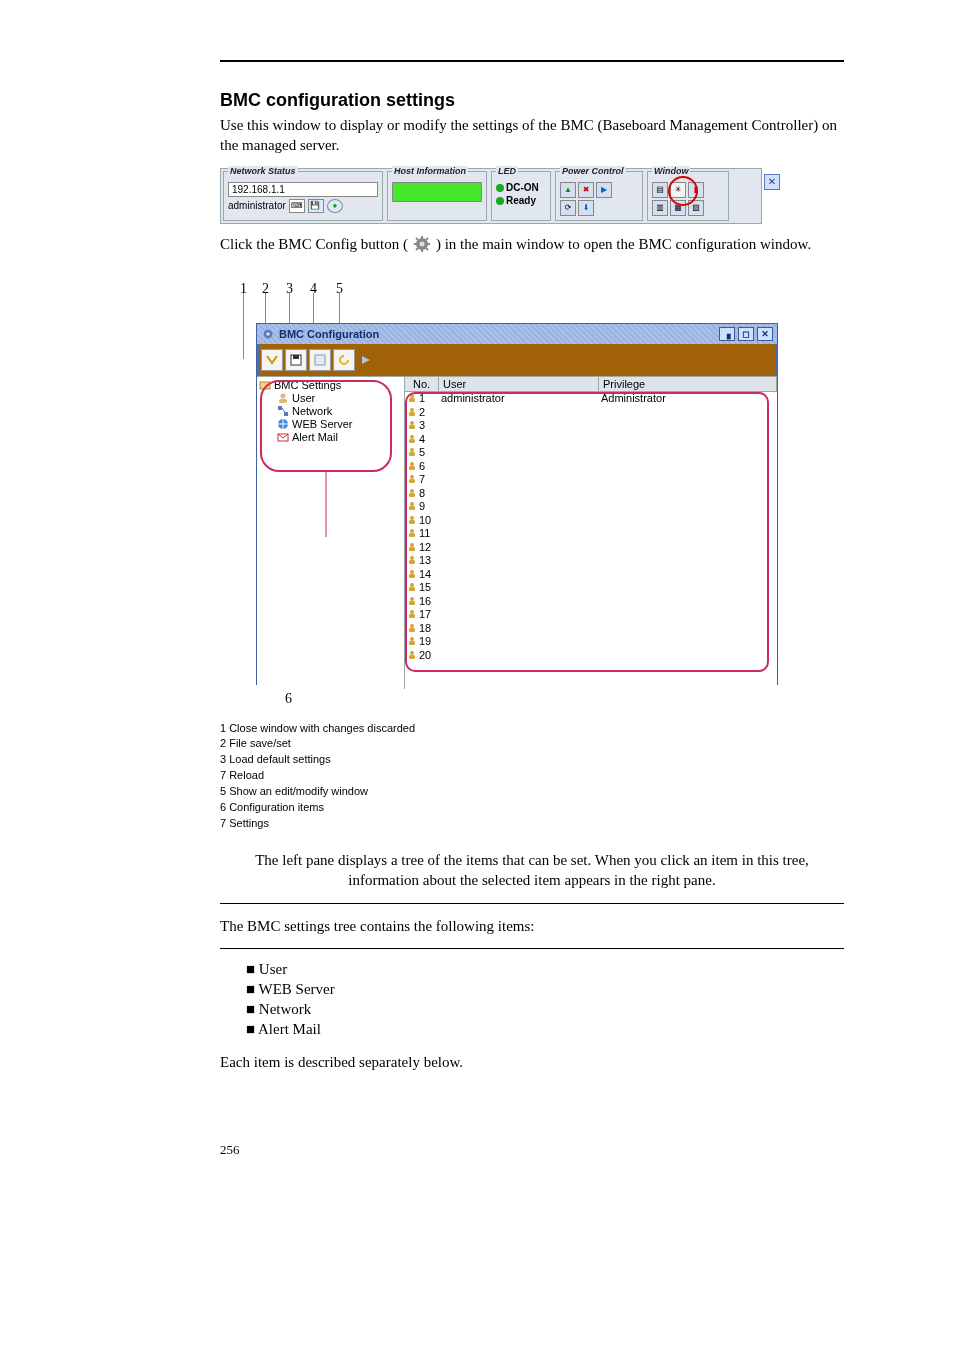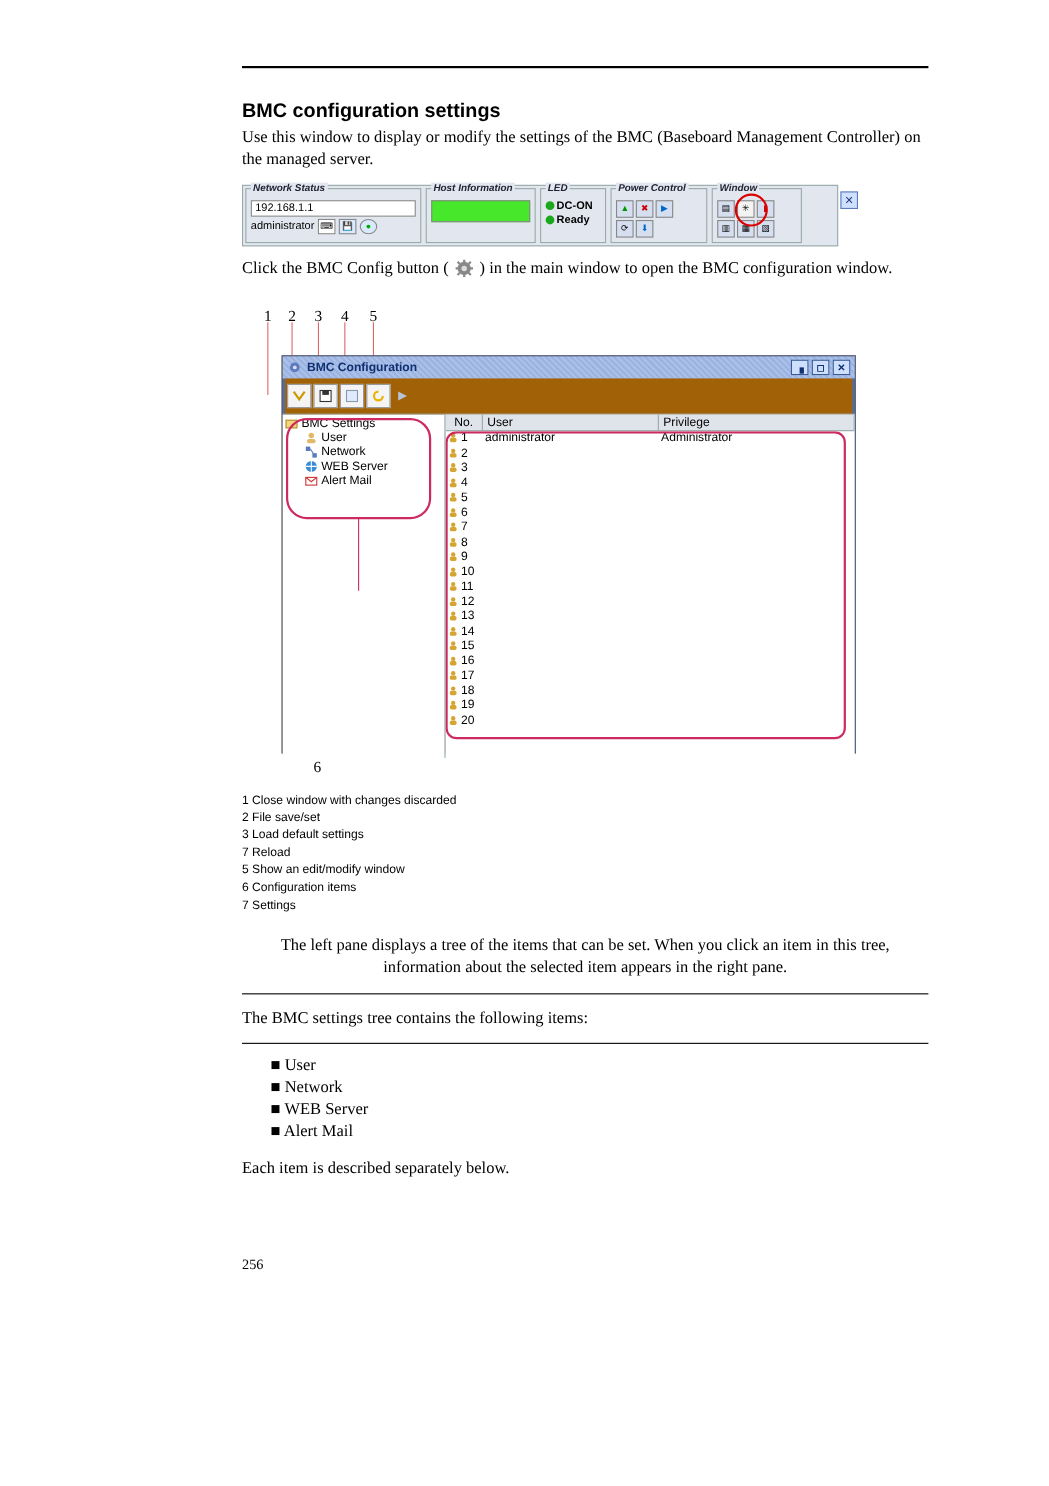--- a/index.html
+++ b/index.html
@@ -572,21 +572,21 @@
   </div>
 
   <div class="body-text" style="margin-top:18px;text-align:center;">The left pane displays a tree of the items that can be set. When you click an item in this tree, information about the selected item appears in the right pane.</div>
 
   <div class="section-rule"></div>
   <div class="body-text">The BMC settings tree contains the following items:</div>
   <div class="section-rule"></div>
 
   <div class="bullet-list">
     <div>■  User</div>
+    <div>■  WEB Server</div>
     <div>■  Network</div>
-    <div>■  WEB Server</div>
     <div>■  Alert Mail</div>
   </div>
 
   <div class="body-text" style="margin-top:14px;">Each item is described separately below.</div>
 
   <div class="page-num">256</div>
 </div>
 
 </body></html>

